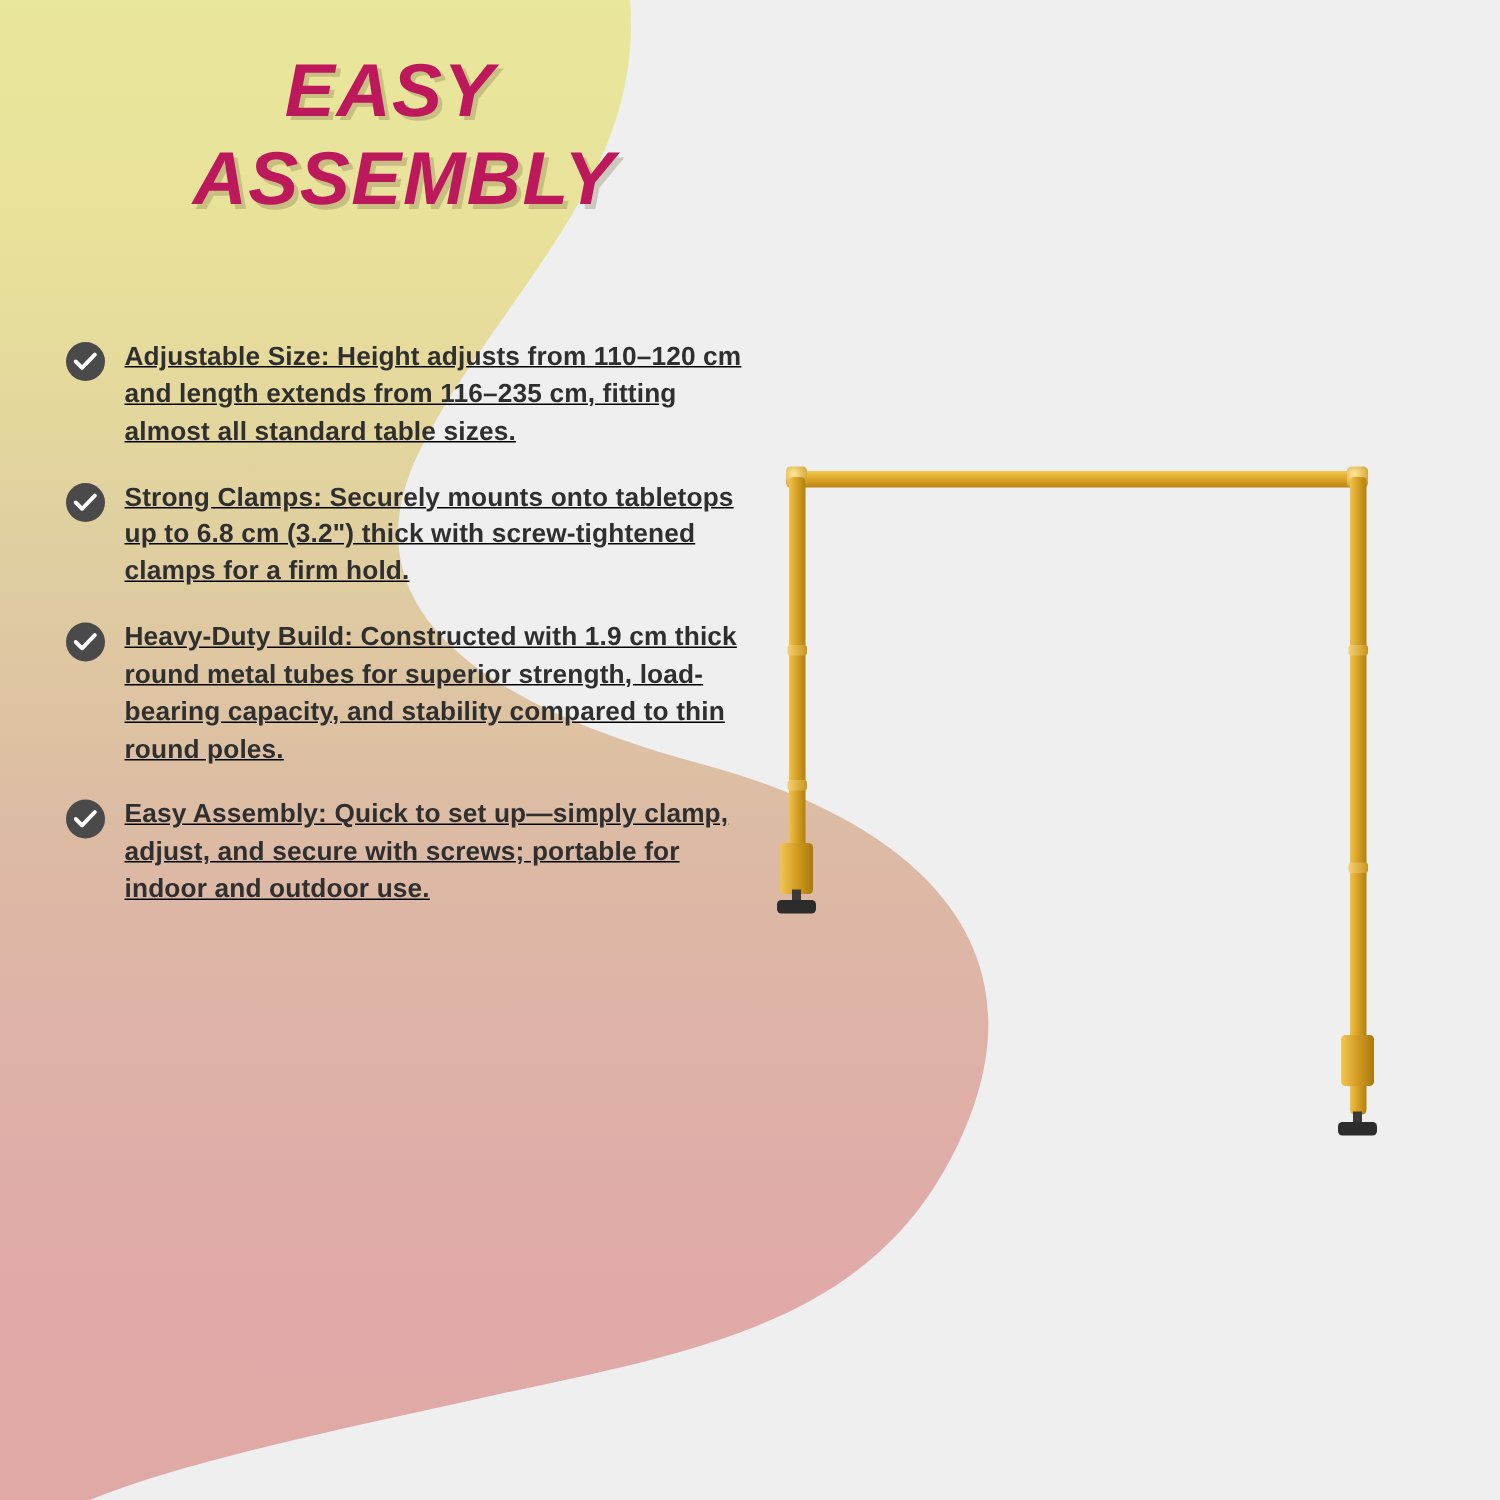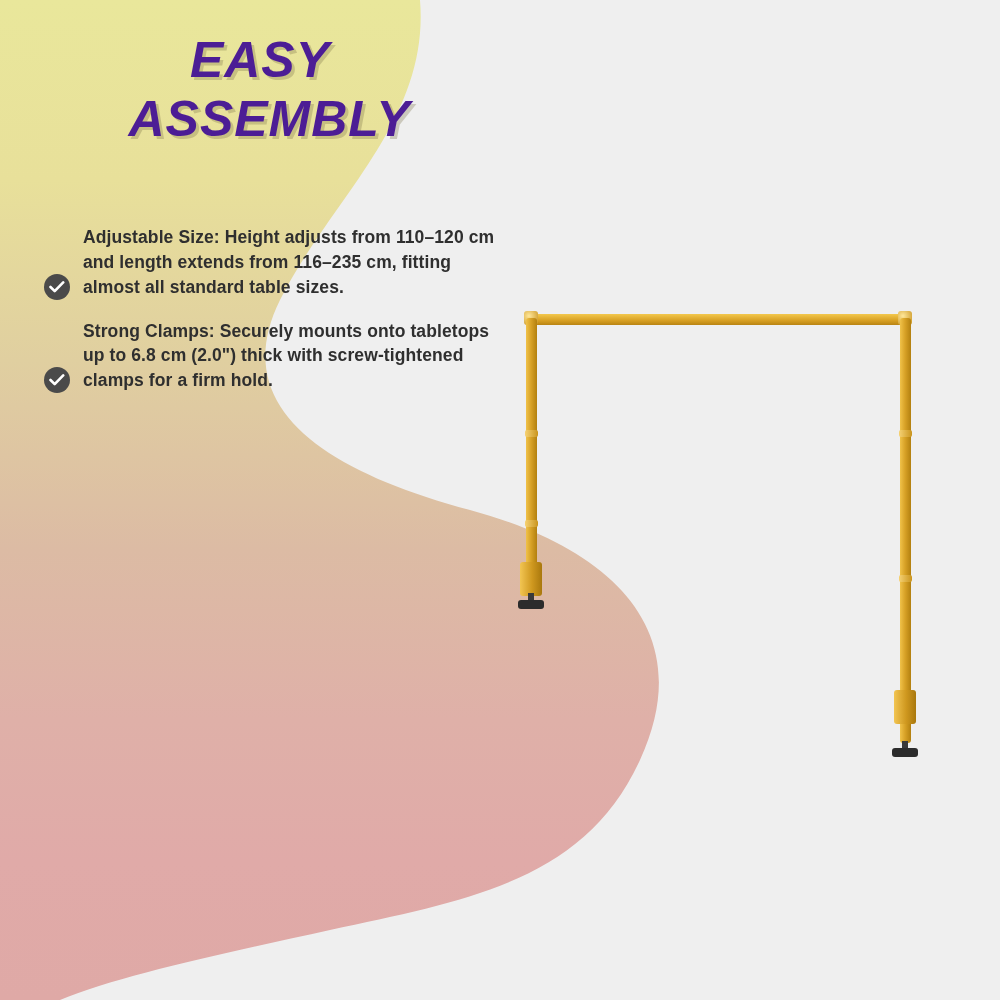--- a/index.html
+++ b/index.html
@@ -40,38 +40,39 @@
     position: absolute;
     left: 0;
     top: 36px;
     width: 520px;
     text-align: center;
     font-style: italic;
     font-weight: bold;
     font-size: 50px;
     line-height: 0.98;
     letter-spacing: 1px;
-    color: #4c1d95;
+    color: #be185d;
     text-shadow: 3px 3px 0 rgba(120,110,70,0.30);
     pointer-events: none;
   }
   .headline .line1 { display: block; }
   .headline .line2 { display: block; margin-top: 10px; margin-left: 19px; }
 
   
   .features {
     position: absolute;
     left: 44px;
     top: 225px;
     width: 452px;
   }
   .feature {
     display: flex;
-    align-items: flex-end;
+    align-items: flex-start;
     margin-bottom: 19px;
+    text-decoration: underline;
   }
   .check {
     flex: 0 0 auto;
     width: 26px;
     height: 26px;
     border-radius: 50%;
     background: #4a4a4a;
     margin-right: 13px;
     margin-top: 3px;
     position: relative;
@@ -184,25 +185,41 @@
       </span>
       <span class="feature-text">Adjustable Size: Height adjusts from 110–120 cm and length extends from 116–235 cm, fitting almost all standard table sizes.</span>
     </div>
 
     <div class="feature">
       <span class="check">
         <svg width="16" height="14" viewBox="0 0 16 14">
             <path d="M1.5 7 L5.7 11.2 L14.2 2.4" fill="none" stroke="#ffffff" stroke-width="2.6" stroke-linecap="round" stroke-linejoin="round"></path>
           </svg>
       </span>
-      <span class="feature-text">Strong Clamps: Securely mounts onto tabletops up to 6.8 cm (2.0") thick with screw-tightened clamps for a firm hold.</span>
-    </div>
-
-
-
+      <span class="feature-text">Strong Clamps: Securely mounts onto tabletops up to 6.8 cm (3.2") thick with screw-tightened clamps for a firm hold.</span>
+    </div>
+
+    <div class="feature">
+      <span class="check">
+        <svg width="16" height="14" viewBox="0 0 16 14">
+            <path d="M1.5 7 L5.7 11.2 L14.2 2.4" fill="none" stroke="#ffffff" stroke-width="2.6" stroke-linecap="round" stroke-linejoin="round"></path>
+          </svg>
+      </span>
+      <span class="feature-text">Heavy-Duty Build: Constructed with 1.9 cm thick round metal tubes for superior strength, load-bearing capacity, and stability compared to thin round poles.</span>
+    </div>
+
+
+    <div class="feature">
+      <span class="check">
+        <svg width="16" height="14" viewBox="0 0 16 14">
+            <path d="M1.5 7 L5.7 11.2 L14.2 2.4" fill="none" stroke="#ffffff" stroke-width="2.6" stroke-linecap="round" stroke-linejoin="round"></path>
+          </svg>
+      </span>
+      <span class="feature-text">Easy Assembly: Quick to set up—simply clamp, adjust, and secure with screws; portable for indoor and outdoor use.</span>
+    </div>
 
 
   </div>
 
   <div class="photo">
     <div class="arch-top"></div>
     <div class="corner-cap tl"></div>
     <div class="corner-cap tr"></div>
 
     <div class="post left"></div>

